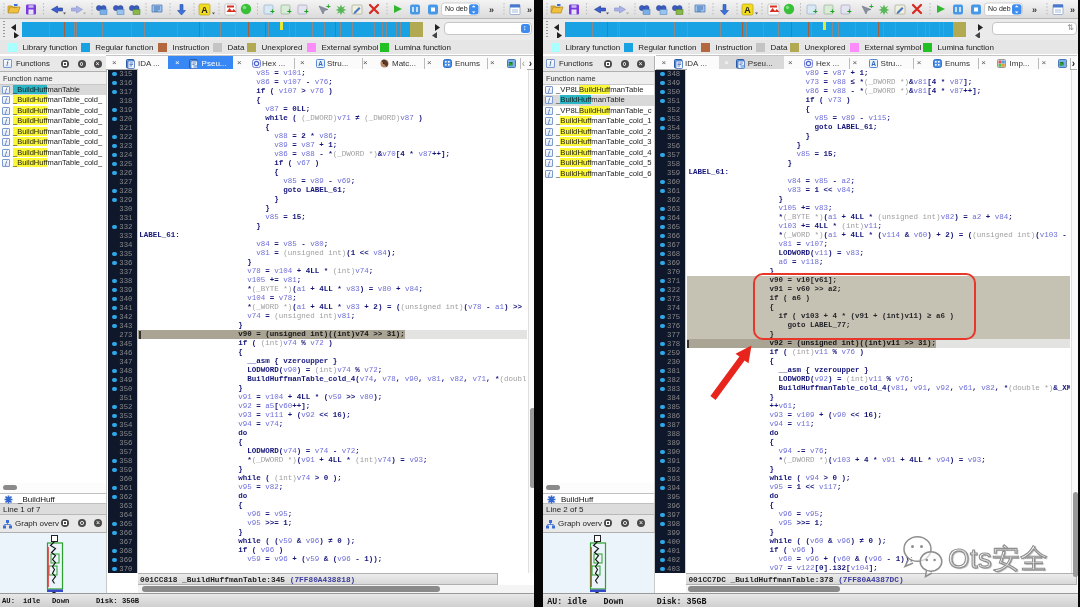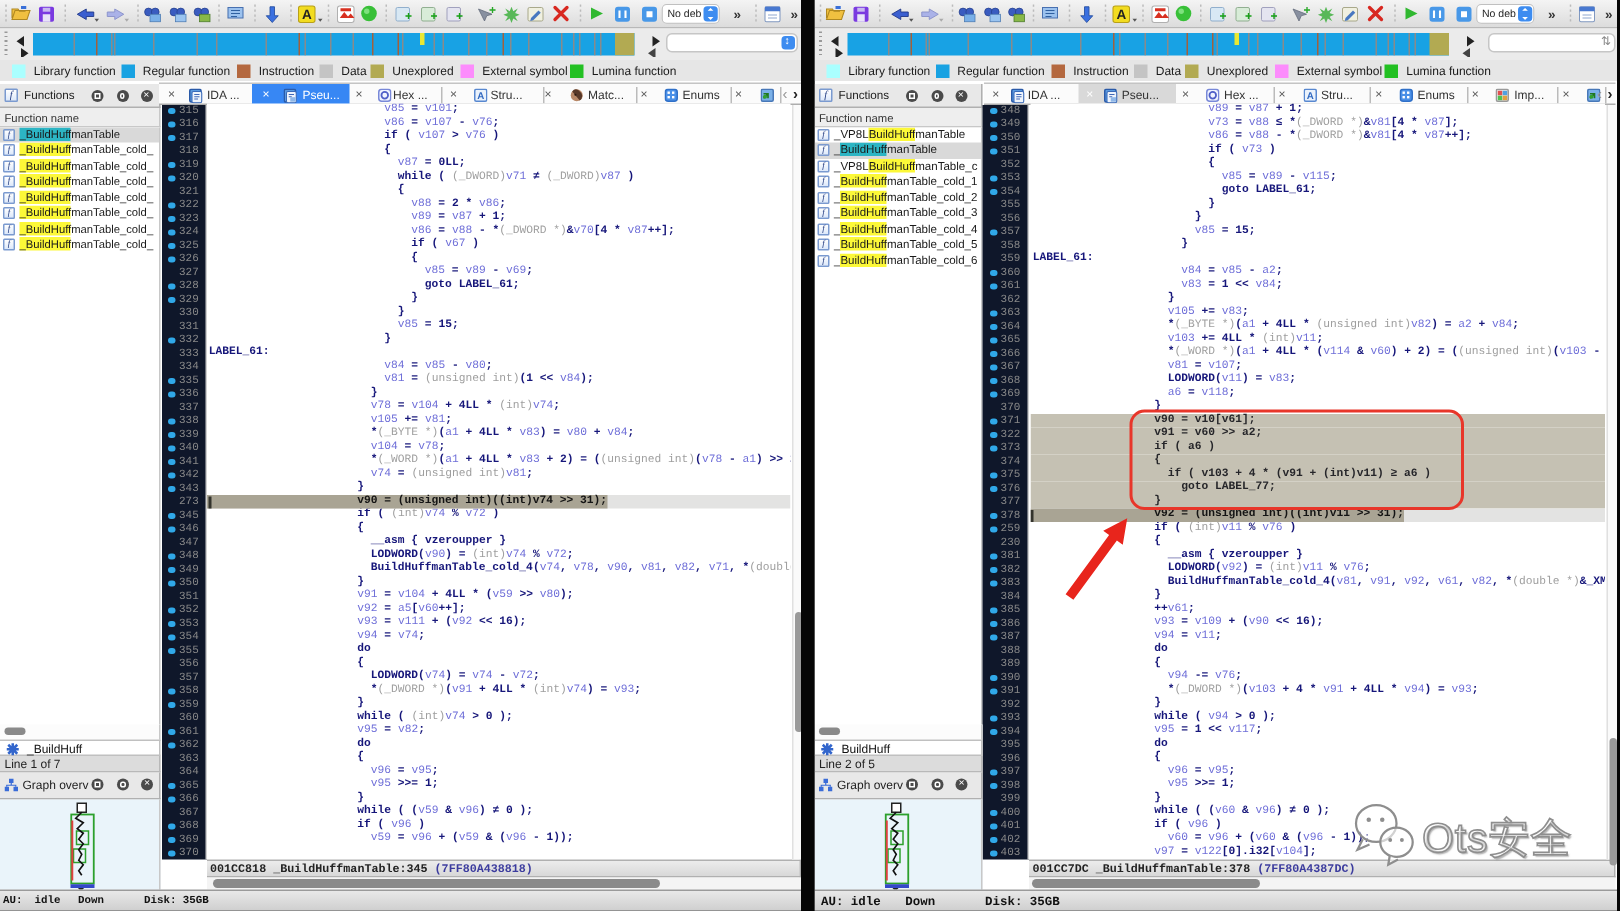--- a/index.html
+++ b/index.html
@@ -543,21 +543,21 @@
 <div class="cl">                      <s>v95</s><i> = </i><s>v82</s><i>;</i></div>
 <div class="cl">                      <b>do</b></div>
 <div class="cl">                      <i>{</i></div>
 <div class="cl">                        <s>v96</s><i> = </i><s>v95</s><i>;</i></div>
 <div class="cl">                        <s>v95</s><i> &gt;&gt;= </i><b>1</b><i>;</i></div>
 <div class="cl">                      <i>}</i></div>
 <div class="cl">                      <b>while</b><i> ( (</i><s>v59</s><i> &amp; </i><s>v96</s><i>) ≠ </i><b>0</b><i> );</i></div>
 <div class="cl">                      <b>if</b><i> ( </i><s>v96</s><i> )</i></div>
 <div class="cl">                        <s>v59</s><i> = </i><s>v96</s><i> + (</i><s>v59</s><i> &amp; (</i><s>v96</s><i> - </i><b>1</b><i>));</i></div>
     </div>
-<div class="stat" style="left:138.0px;width:396.0px">001CC818 _BuildHuffmanTable:345 <font color="#3c3c9e">(7FF80A438818)</font></div>
+<div class="stat" style="left:138.0px;width:360px">001CC818 _BuildHuffmanTable:345 <font color="#3c3c9e">(7FF80A438818)</font></div>
 <div class="hscr" style="left:138.0px;width:396.0px">
       <i style="left:3.9px;width:298.0px"></i>
     </div>
 <div class="vscr" style="left:527.5px">
       <i style="top:338px;height:80px"></i>
     </div>
 <div class="pillrow" style="width:107.0px">
       <i></i>
     </div>
 <div class="srch" style="width:107.0px">

